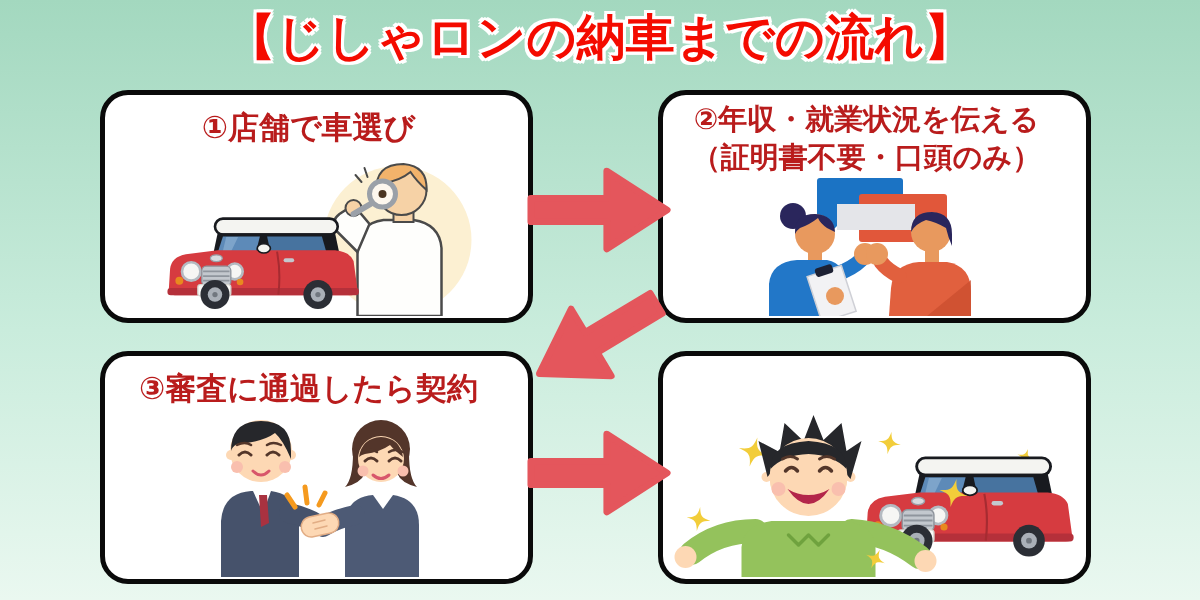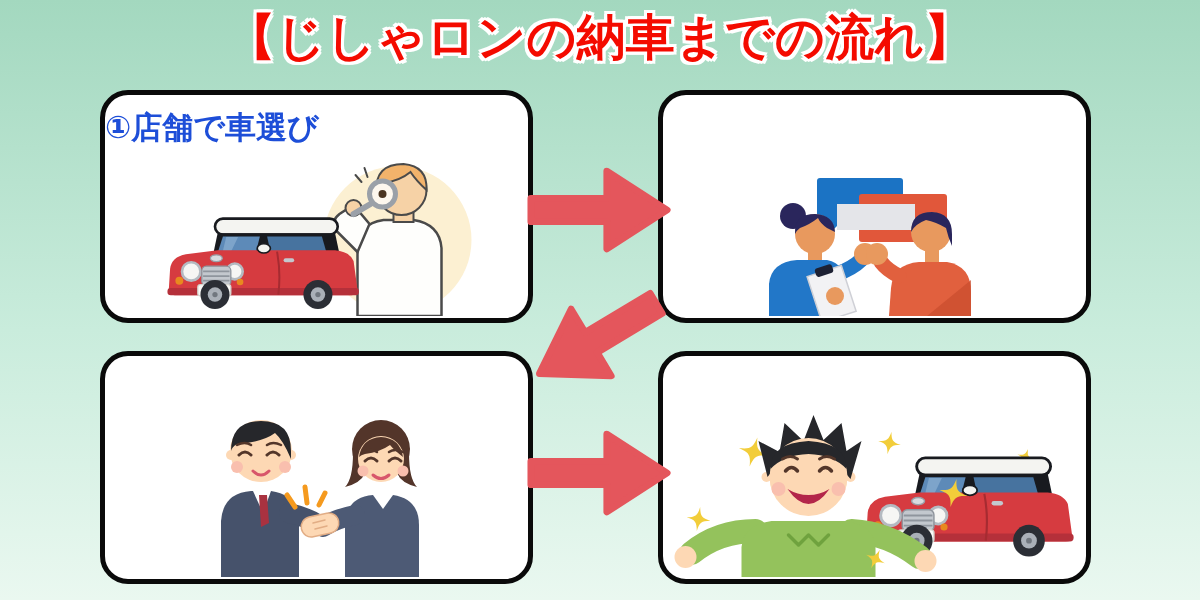--- a/index.html
+++ b/index.html
@@ -18,21 +18,21 @@
   }
   .step-box{
     position:absolute;width:433px;height:233px;background:#ffffff;
     border:5px solid #0a0a0a;border-radius:28px;box-sizing:border-box;overflow:hidden;
   }
   #box1{left:100px;top:90px;}
   #box2{left:658px;top:90px;}
   #box3{left:100px;top:351px;}
   #box4{left:658px;top:351px;}
   .step-heading{
-    margin:13px 16px 0 0;text-align:left;font-weight:800;color:#1d4ed8;
+    margin:13px 16px 0 0;text-align:center;font-weight:800;color:#b91c1c;
     font-size:31px;line-height:1.3;
   }
   #box2 .step-heading{margin-top:5px;font-size:29px;line-height:1.32;}
   .step-heading span{display:block;}
   .illus{position:absolute;bottom:2px;left:50%;transform:translateX(-50%);display:block;}
   .arrow{position:absolute;width:146px;height:94px;}
   #arrow1{left:527px;top:163px;}
   #arrow2{left:524px;top:292px;transform:rotate(149deg);}
   #arrow3{left:527px;top:426px;}
 </style>
@@ -92,20 +92,24 @@
           <circle cx="277" cy="44" r="13" fill="#fdf7ee" stroke="#9aa0a8" stroke-width="5"></circle>
           <circle cx="277" cy="44" r="4" fill="#4a3420"></circle>
         </g>
         <path d="M 256,32 L 250,25 M 262,27 L 259,18" stroke="#4a4a4a" stroke-width="2" stroke-linecap="round"></path>
       </g>
       <use href="#mini-car" transform="translate(58,66) scale(0.66)"></use>
     </svg>
   </section>
 
   <section id="box2" class="step-box">
+    <h2 class="step-heading">
+      <span>②年収・就業状況を伝える</span>
+      <span>（証明書不要・口頭のみ）</span>
+    </h2>
     <svg class="illus" width="300" height="140" viewBox="0 0 300 140">
       <g>
         <rect x="92" y="2" width="86" height="42" rx="3" fill="#1b73c4"></rect>
         <polygon points="100,44 118,44 100,62" fill="#1b73c4"></polygon>
         <rect x="134" y="18" width="88" height="48" rx="3" fill="#e1573a"></rect>
         <polygon points="196,66 214,66 214,82" fill="#e1573a"></polygon>
         <rect x="112" y="28" width="78" height="26" fill="#e4e5e9"></rect>
       </g>
       <g transform="translate(10,0)">
         <circle cx="58" cy="40" r="13" fill="#2a265c"></circle>
@@ -127,20 +131,21 @@
         <rect x="210" y="74" width="14" height="13" fill="#e8995e"></rect>
         <path d="M 174,140 L 176,112 Q 178,88 204,86 L 232,86 Q 256,90 256,116 L 256,140 Z" fill="#e1603e"></path>
         <polygon points="256,140 256,104 212,140" fill="#c94e2f" opacity="0.75"></polygon>
         <path d="M 184,100 Q 172,94 166,86" stroke="#e1603e" stroke-width="15" stroke-linecap="round" fill="none"></path>
         <circle cx="162" cy="78" r="11" fill="#e8995e"></circle>
       </g>
     </svg>
   </section>
 
   <section id="box3" class="step-box">
+    <h2 class="step-heading">③審査に通過したら契約</h2>
     <svg class="illus" width="300" height="172" viewBox="0 0 300 172">
       <g>
         <circle cx="64" cy="50" r="5" fill="#fdd8b4"></circle>
         <circle cx="124" cy="50" r="5" fill="#fdd8b4"></circle>
         <circle cx="94" cy="46" r="31" fill="#fdd8b4"></circle>
         <path d="M 64,46 Q 64,16 94,16 Q 124,16 124,46 L 124,54 Q 116,35 108,28 Q 96,37 70,39 Q 65,42 64,46 Z" fill="#26272b"></path>
         <path d="M 72,50 Q 78,44 84,50 M 100,50 Q 106,44 112,50" stroke="#53362a" stroke-width="3" stroke-linecap="round" fill="none"></path>
         <path d="M 70,40 Q 78,36 84,40 M 100,40 Q 106,36 114,40" stroke="#53362a" stroke-width="2.5" stroke-linecap="round" fill="none"></path>
         <circle cx="70" cy="62" r="6" fill="#f9bfae"></circle>
         <circle cx="118" cy="62" r="6" fill="#f9bfae"></circle>

